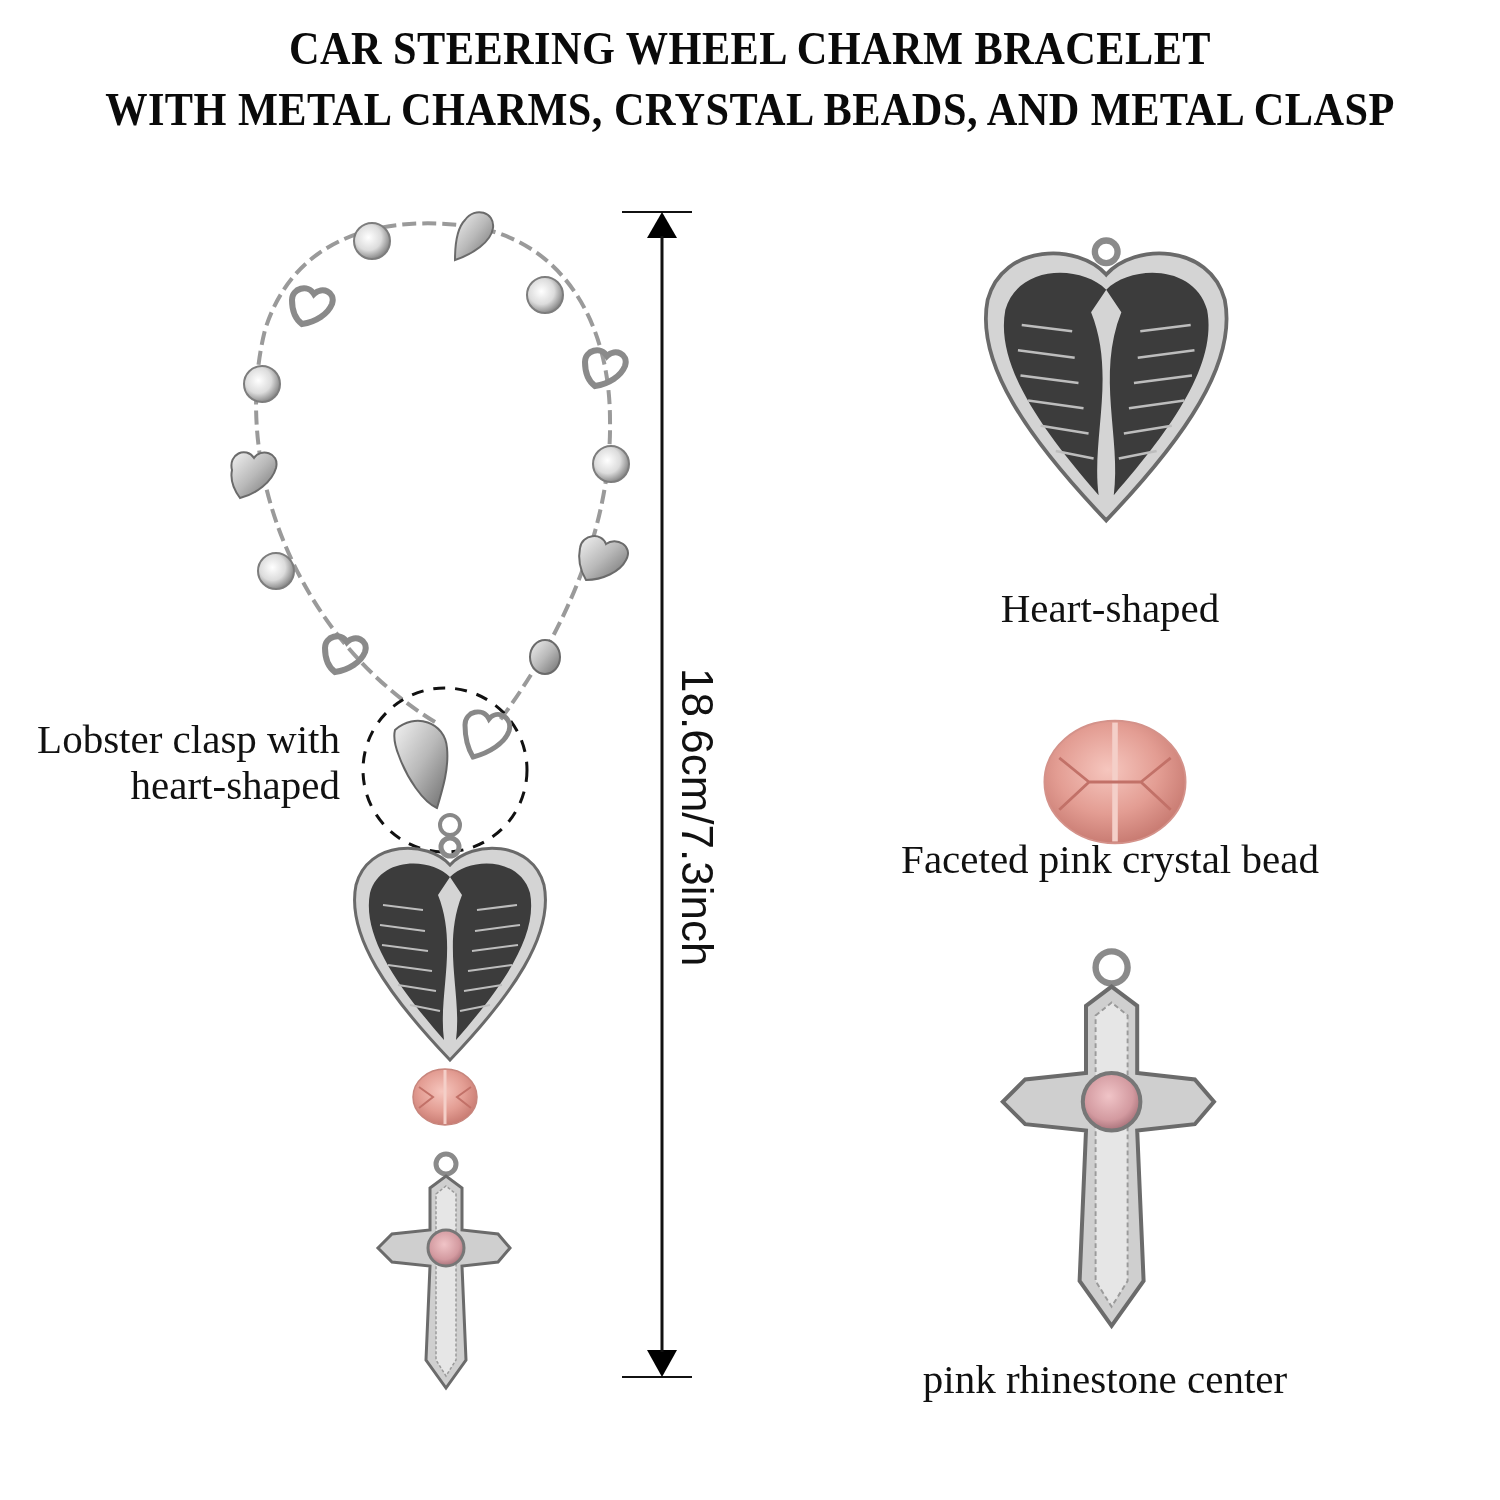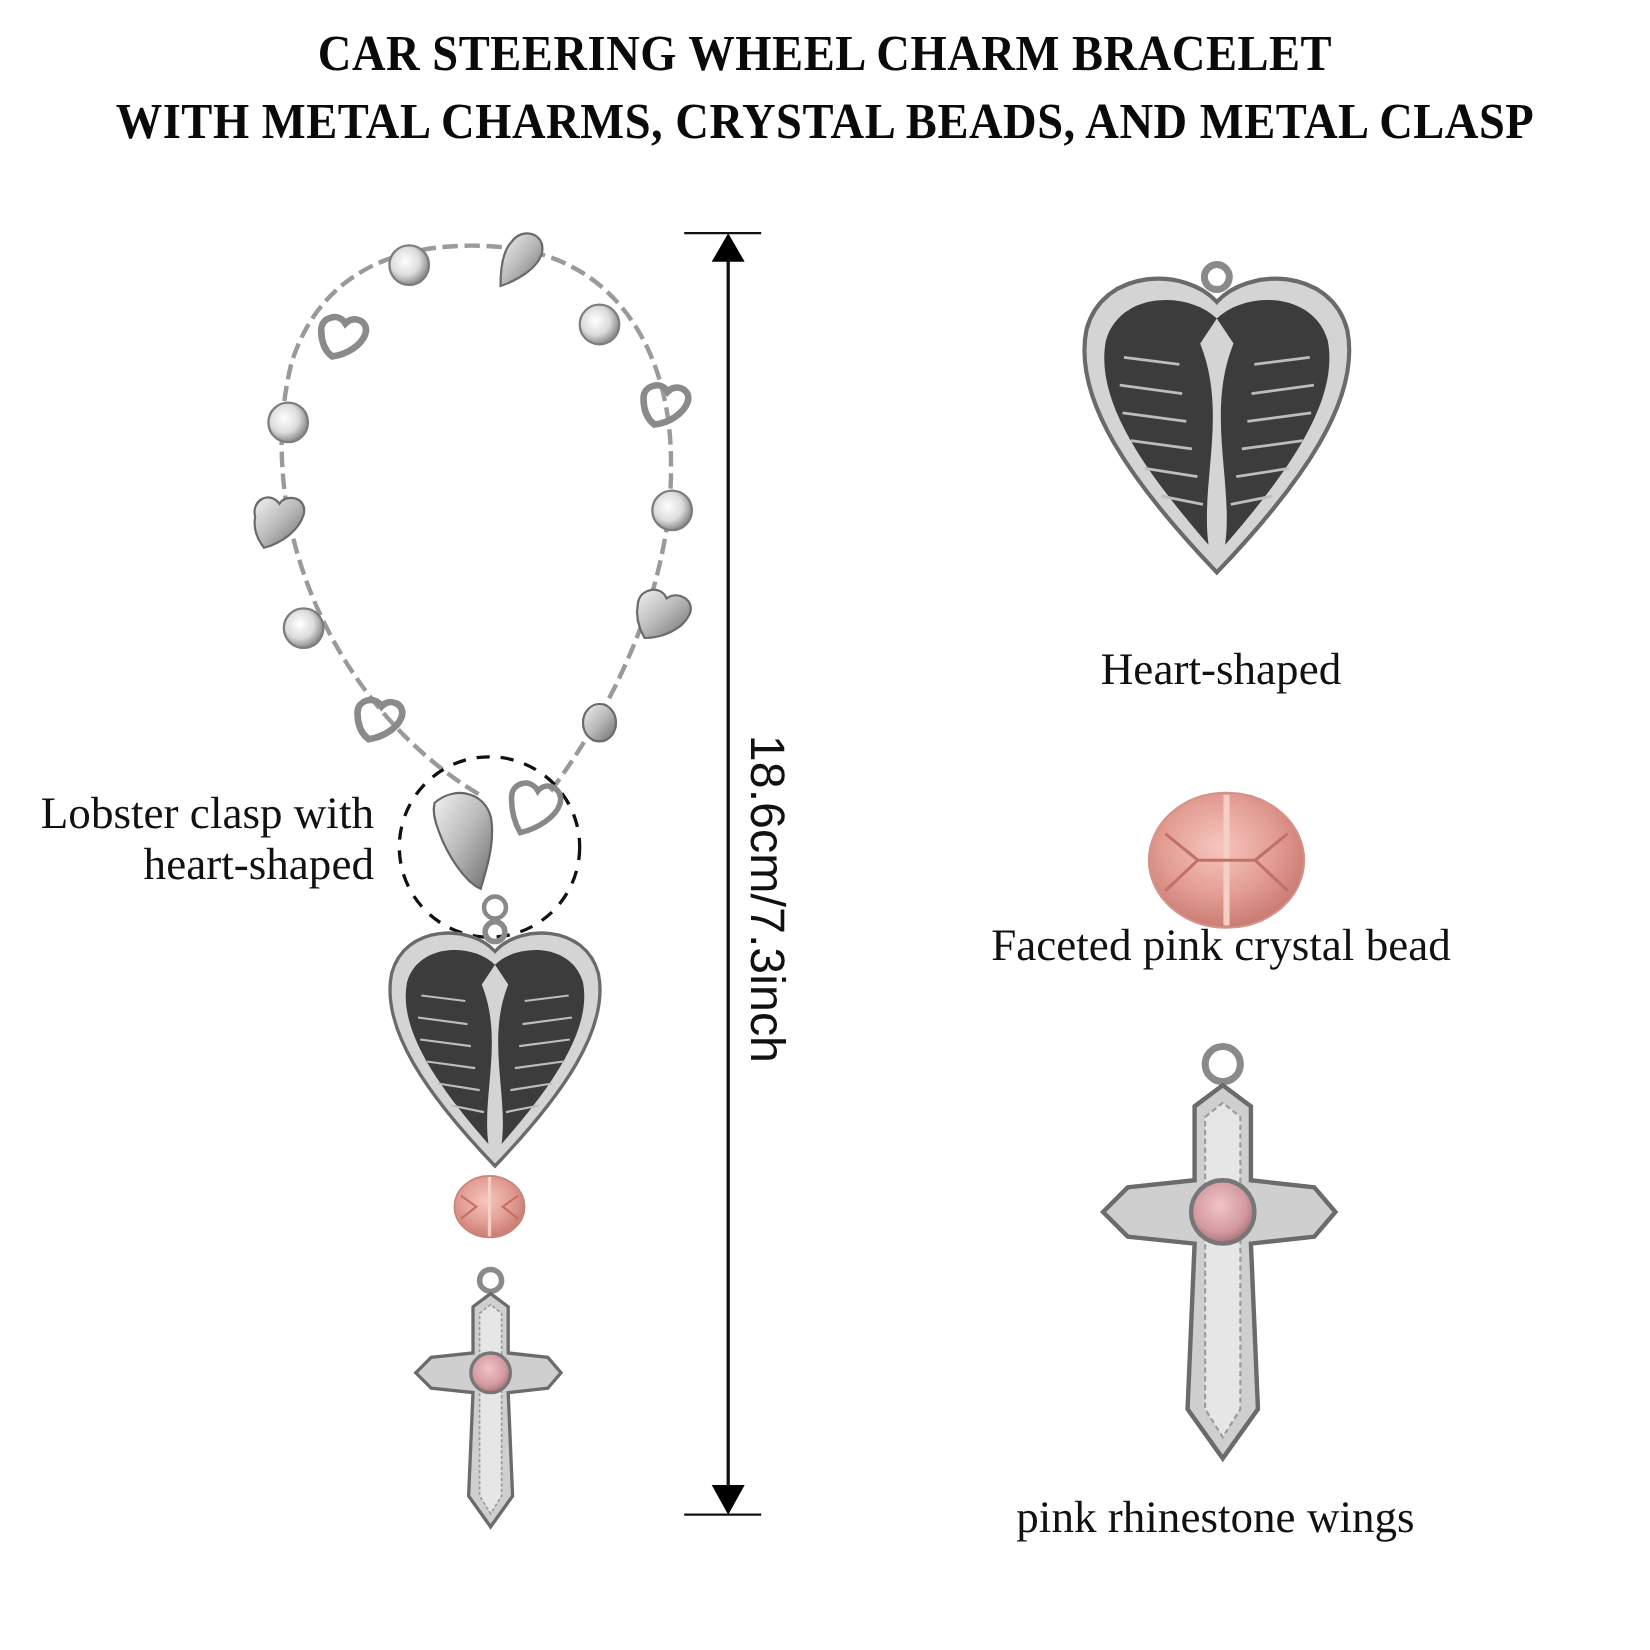--- a/index.html
+++ b/index.html
@@ -135,14 +135,14 @@
   <div>Faceted pink crystal bead</div>
 </div>
 
 <svg width="240" height="400" style="left:990px;top:945px;" viewBox="0 0 150 250">
   <circle cx="76" cy="14" r="10" fill="none" stroke="#8a8a8a" stroke-width="4"></circle>
   <path d="M 60 38 L 76 26 L 92 38 L 92 80 L 128 84 L 140 98 L 128 112 L 92 116 L 96 210 L 76 238 L 56 210 L 60 116 L 22 112 L 8 98 L 22 84 L 60 80 Z" fill="#cfcfcf" stroke="#6b6b6b" stroke-width="2.5"></path>
   <path d="M 66 44 L 76 36 L 86 44 L 86 210 L 76 226 L 66 210 Z" fill="#e6e6e6" stroke="#9a9a9a" stroke-width="1.2" stroke-dasharray="3 2"></path>
   <circle cx="76" cy="98" r="18" fill="url(#pinkstone)" stroke="#777" stroke-width="2.5"></circle>
 </svg>
 <div class="caption" style="left:900px;top:1356px;width:410px;">
-  <div>pink rhinestone wings</div>
+  <div>pink rhinestone center</div>
 </div>
 
 </body></html>

